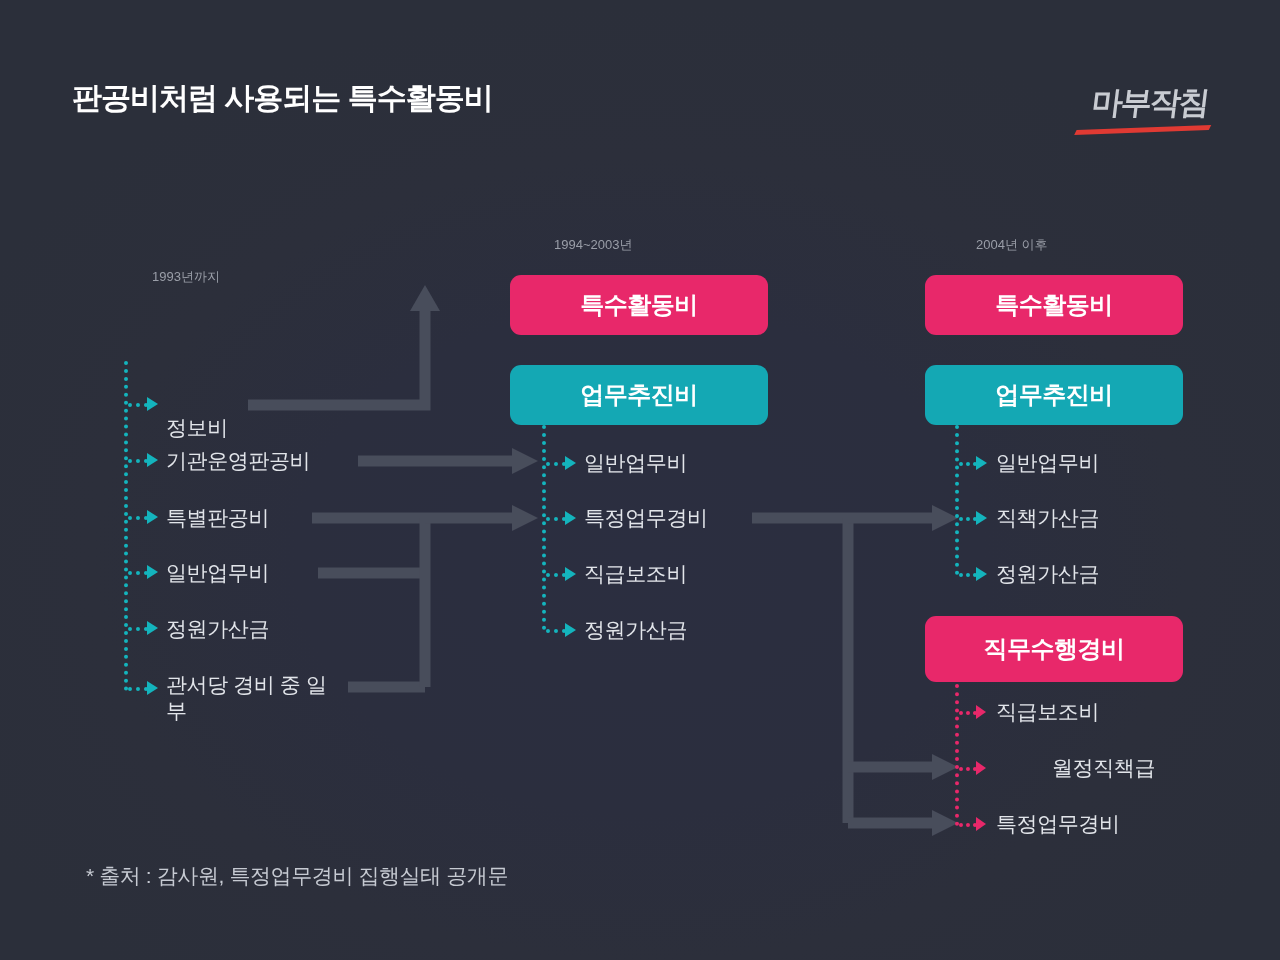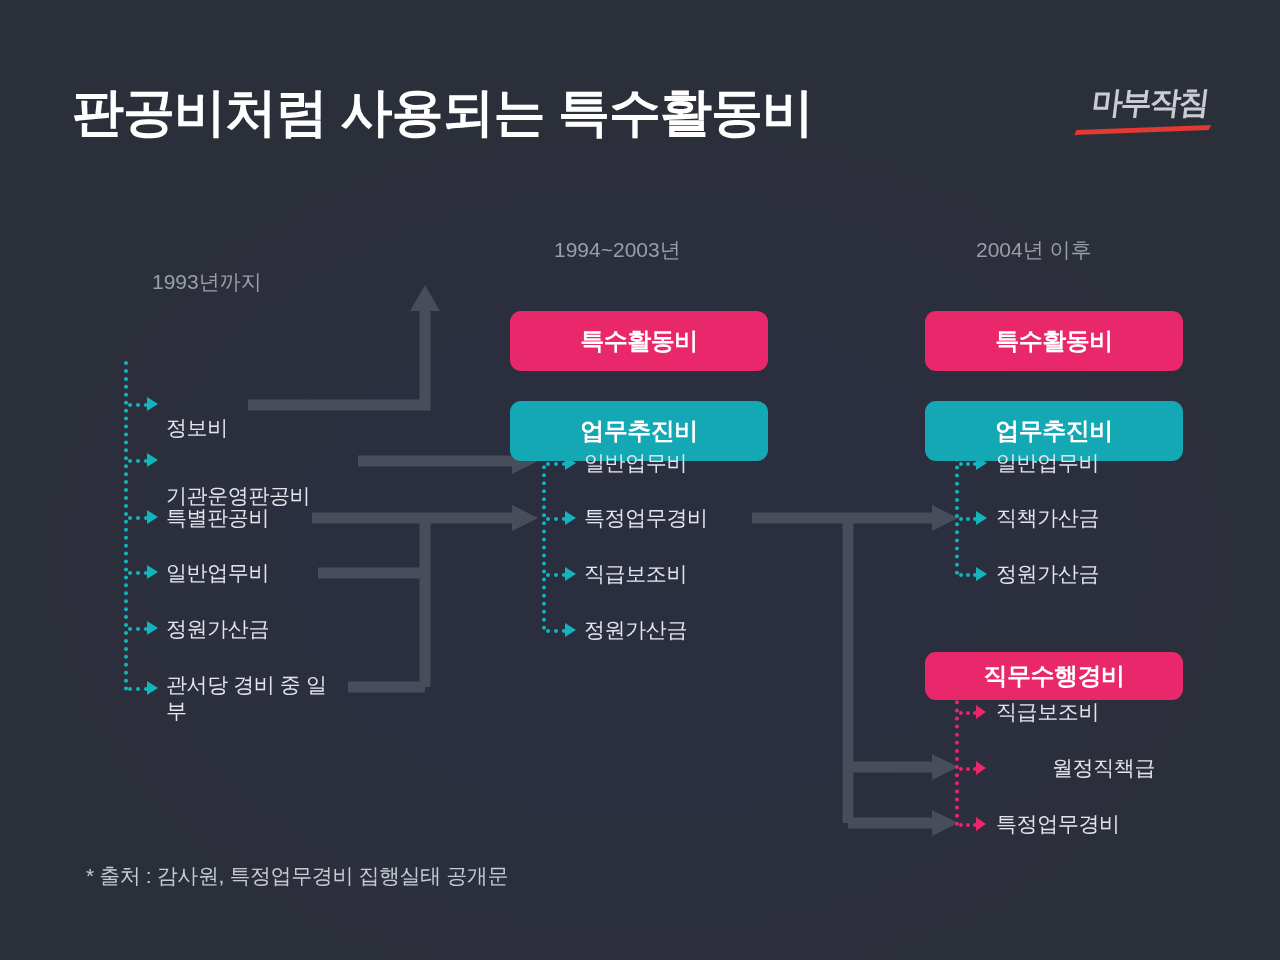--- a/index.html
+++ b/index.html
@@ -19,21 +19,21 @@
     font-family: "Liberation Sans", "DejaVu Sans", sans-serif;
     color: #e8eaee;
     -webkit-font-smoothing: antialiased;
   }
 
   
   #title {
     position: absolute;
     left: 72px;
     top: 78px;
-    font-size: 52px;
+    font-size: 30px;
     font-weight: bold;
     letter-spacing: -1px;
     color: #ffffff;
     white-space: nowrap;
   }
   #logo {
     position: absolute;
     right: 68px;
     top: 82px;
     width: 148px;
@@ -57,39 +57,38 @@
     width: 132px;
     height: 5px;
     background: #e03a33;
     transform: skewX(-28deg) rotate(-2.2deg);
     transform-origin: right center;
   }
 
   
   .era {
     position: absolute;
-    font-size: 21px;
+    font-size: 13px;
     color: #9a9ea8;
     white-space: nowrap;
   }
 
   
   .box {
     position: absolute;
     border-radius: 11px;
     display: flex;
     align-items: center;
     justify-content: center;
     font-size: 24px;
     font-weight: bold;
     color: #ffffff;
     letter-spacing: -0.5px;
     white-space: nowrap;
     z-index: 4;
-    margin-top: 36px;
   }
   .box.teal { background: #14a8b4; }
   .box.pink { background: #e8286a; }
 
   
   .sub {
     position: absolute;
     font-size: 21px;
     color: #e2e5ea;
     letter-spacing: -0.4px;
@@ -188,21 +187,21 @@
 
 
   <div class="spine teal" style="left:124px; top:361px; height:330px;"></div>
 
   <div class="stub teal" style="left:128px; top:403px; width:20px;"></div>
   <div class="tip teal" style="left:147px; top:397px;"></div>
   <div class="sub" style="left:166px; top:415px;">정보비</div>
 
   <div class="stub teal" style="left:128px; top:459px; width:20px;"></div>
   <div class="tip teal" style="left:147px; top:453px;"></div>
-  <div class="sub" style="left:166px; top:448px;margin-top:35px;">기관운영판공비</div>
+  <div class="sub" style="left:166px; top:448px;">기관운영판공비</div>
 
   <div class="stub teal" style="left:128px; top:516px; width:20px;"></div>
   <div class="tip teal" style="left:147px; top:510px;"></div>
   <div class="sub" style="left:166px; top:505px;">특별판공비</div>
 
   <div class="stub teal" style="left:128px; top:571px; width:20px;"></div>
   <div class="tip teal" style="left:147px; top:565px;"></div>
   <div class="sub" style="left:166px; top:560px;">일반업무비</div>
 
   <div class="stub teal" style="left:128px; top:627px; width:20px;"></div>
@@ -250,21 +249,21 @@
   <div class="sub" style="left:996px; top:450px;">일반업무비</div>
 
   <div class="stub teal" style="left:959px; top:517px; width:18px;"></div>
   <div class="tip teal" style="left:976px; top:511px;"></div>
   <div class="sub" style="left:996px; top:505px;">직책가산금</div>
 
   <div class="stub teal" style="left:959px; top:573px; width:18px;"></div>
   <div class="tip teal" style="left:976px; top:567px;"></div>
   <div class="sub" style="left:996px; top:561px;">정원가산금</div>
 
-  <div class="box pink" style="left:925px; top:616px; width:258px; height:48px;">직무수행경비</div>
+  <div class="box pink" style="left:925px; top:616px; width:258px; height:66px;">직무수행경비</div>
 
   <div class="spine pink" style="left:955px; top:676px; height:150px;"></div>
 
   <div class="stub pink" style="left:959px; top:711px; width:18px;"></div>
   <div class="tip pink" style="left:976px; top:705px;"></div>
   <div class="sub" style="left:996px; top:699px;">직급보조비</div>
 
   <div class="stub pink" style="left:959px; top:767px; width:18px;"></div>
   <div class="tip pink" style="left:976px; top:761px;"></div>
   <div class="sub" style="left:1052px; top:755px;">월정직책급</div>

